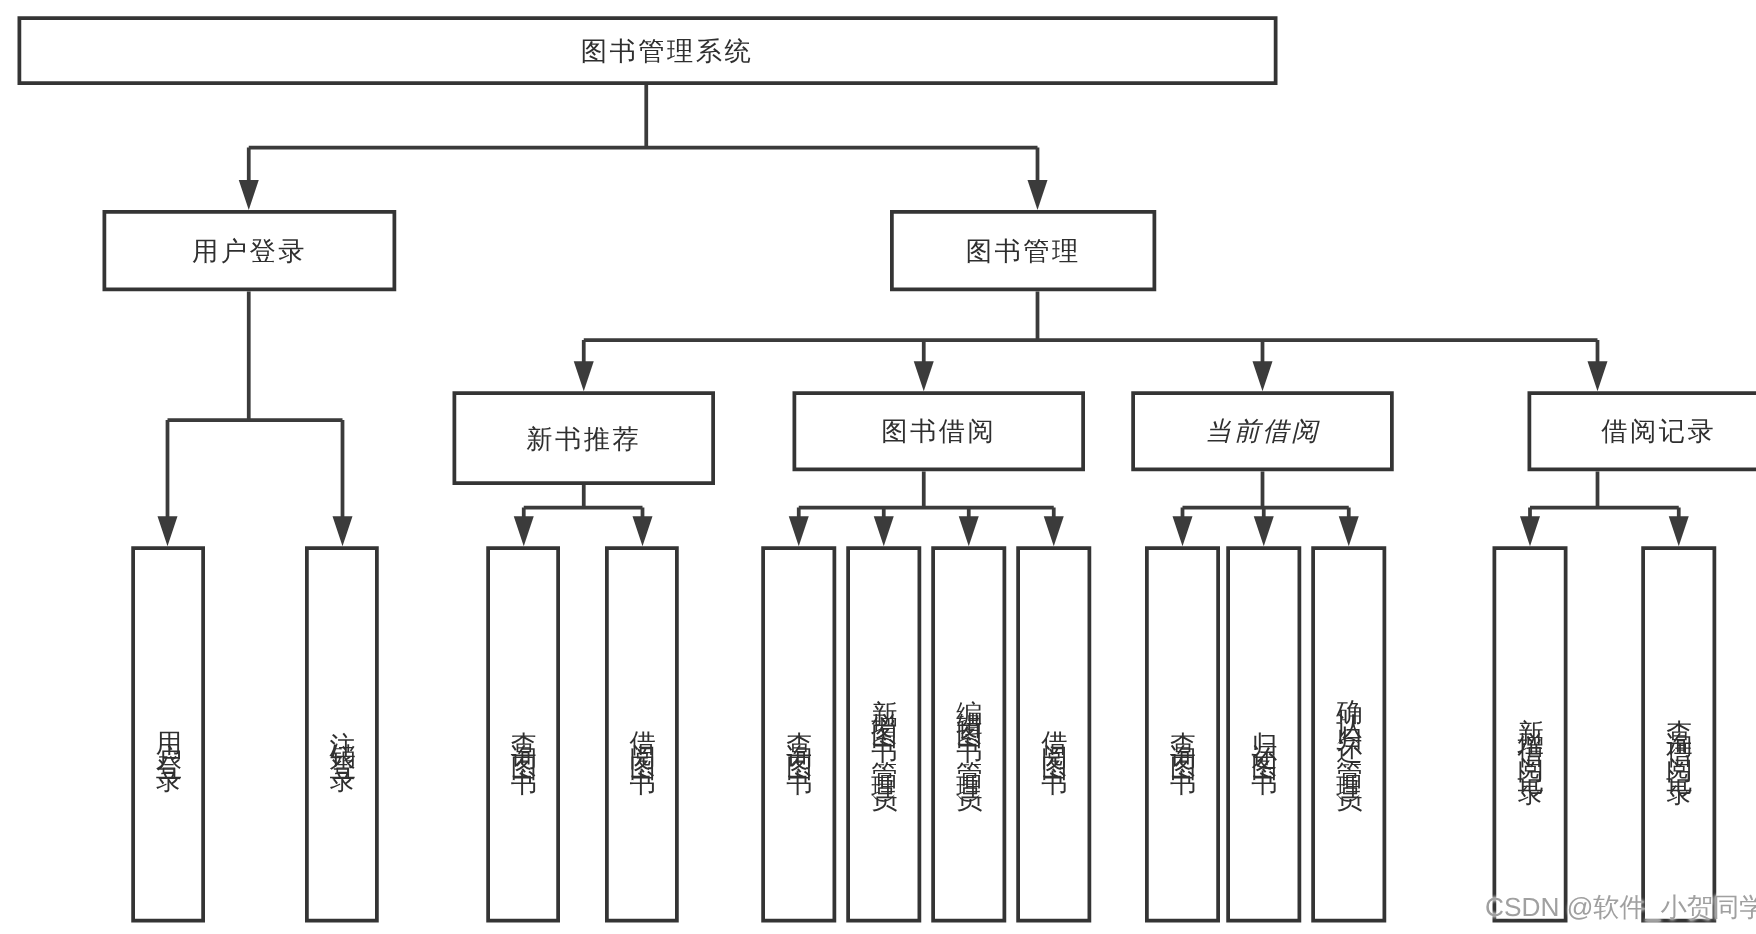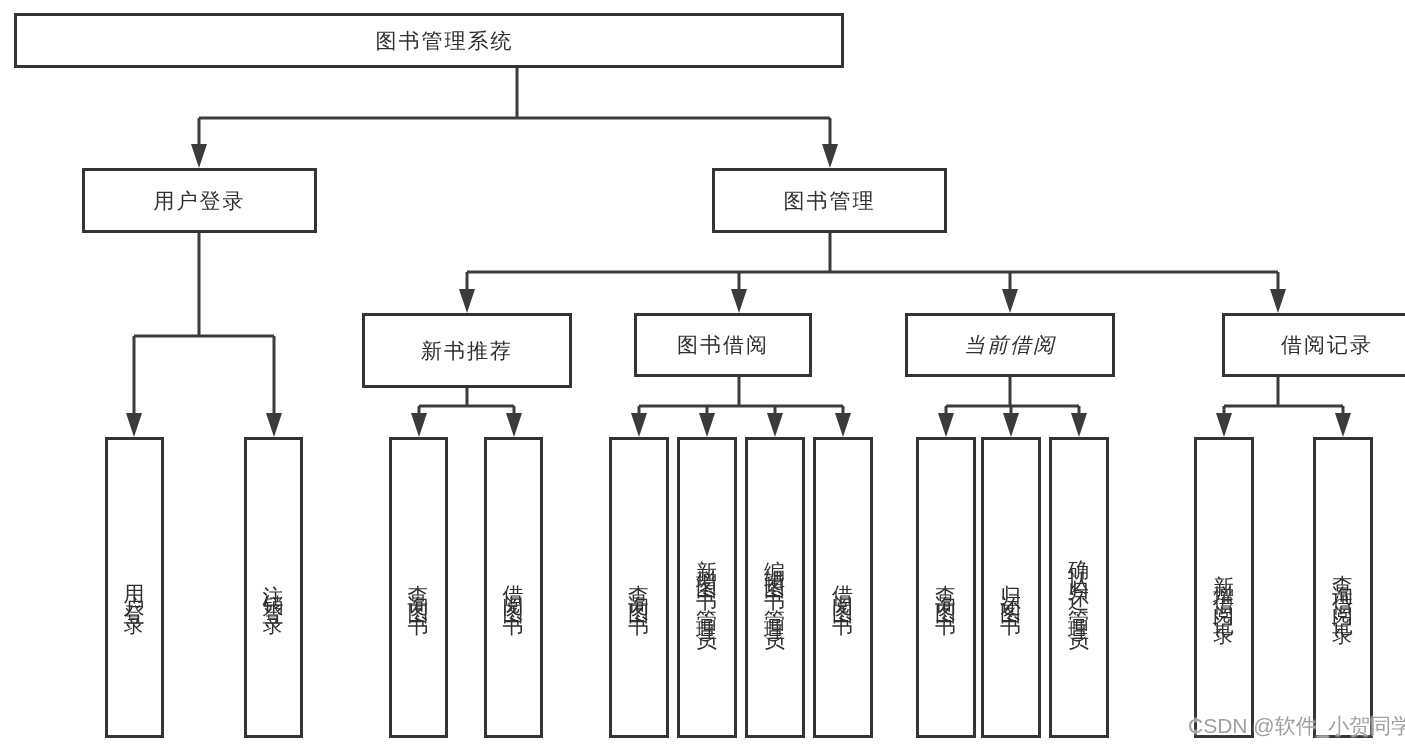--- a/index.html
+++ b/index.html
@@ -99,35 +99,35 @@
       <polygon class="arrowhead" points="767,413 783,413 775,437"></polygon>
       <polygon class="arrowhead" points="835,413 851,413 843,437"></polygon>
       <polygon class="arrowhead" points="938,413 954,413 946,437"></polygon>
       <polygon class="arrowhead" points="1003,413 1019,413 1011,437"></polygon>
       <polygon class="arrowhead" points="1071,413 1087,413 1079,437"></polygon>
       <polygon class="arrowhead" points="1216,413 1232,413 1224,437"></polygon>
       <polygon class="arrowhead" points="1335,413 1351,413 1343,437"></polygon>
     </g>
   </svg>
 
-  <div class="node hnode" style="left:14px; top:13px; width:830px; height:55px;padding-left:31px;">
+  <div class="node hnode" style="left:14px; top:13px; width:1008px; height:55px;padding-left:31px;">
     <span>图书管理系统</span>
   </div>
 
   <div class="node hnode" style="left:82px; top:168px; width:235px; height:65px;">
     <span>用户登录</span>
   </div>
-  <div class="node hnode" style="left:712px; top:168px; width:235px; height:65px;">
+  <div class="node hnode" style="left:712px; top:168px; width:213px; height:65px;">
     <span>图书管理</span>
   </div>
 
   <div class="node hnode" style="left:362px; top:313px; width:210px; height:75px;">
     <span>新书推荐</span>
   </div>
-  <div class="node hnode" style="left:634px; top:313px; width:178px; height:64px;font-family:Liberation Serif, serif;">
+  <div class="node hnode" style="left:634px; top:313px; width:234px; height:64px;font-family:Liberation Serif, serif;">
     <span>图书借阅</span>
   </div>
   <div class="node hnode" style="left:905px; top:313px; width:210px; height:64px;font-style:italic;">
     <span>当前借阅</span>
   </div>
   <div class="node hnode" style="left:1222px; top:313px; width:210px; height:64px;">
     <span>借阅记录</span>
   </div>
 
   <div class="node vnode" style="left:105px; top:437px; width:59px; height:301px;">

